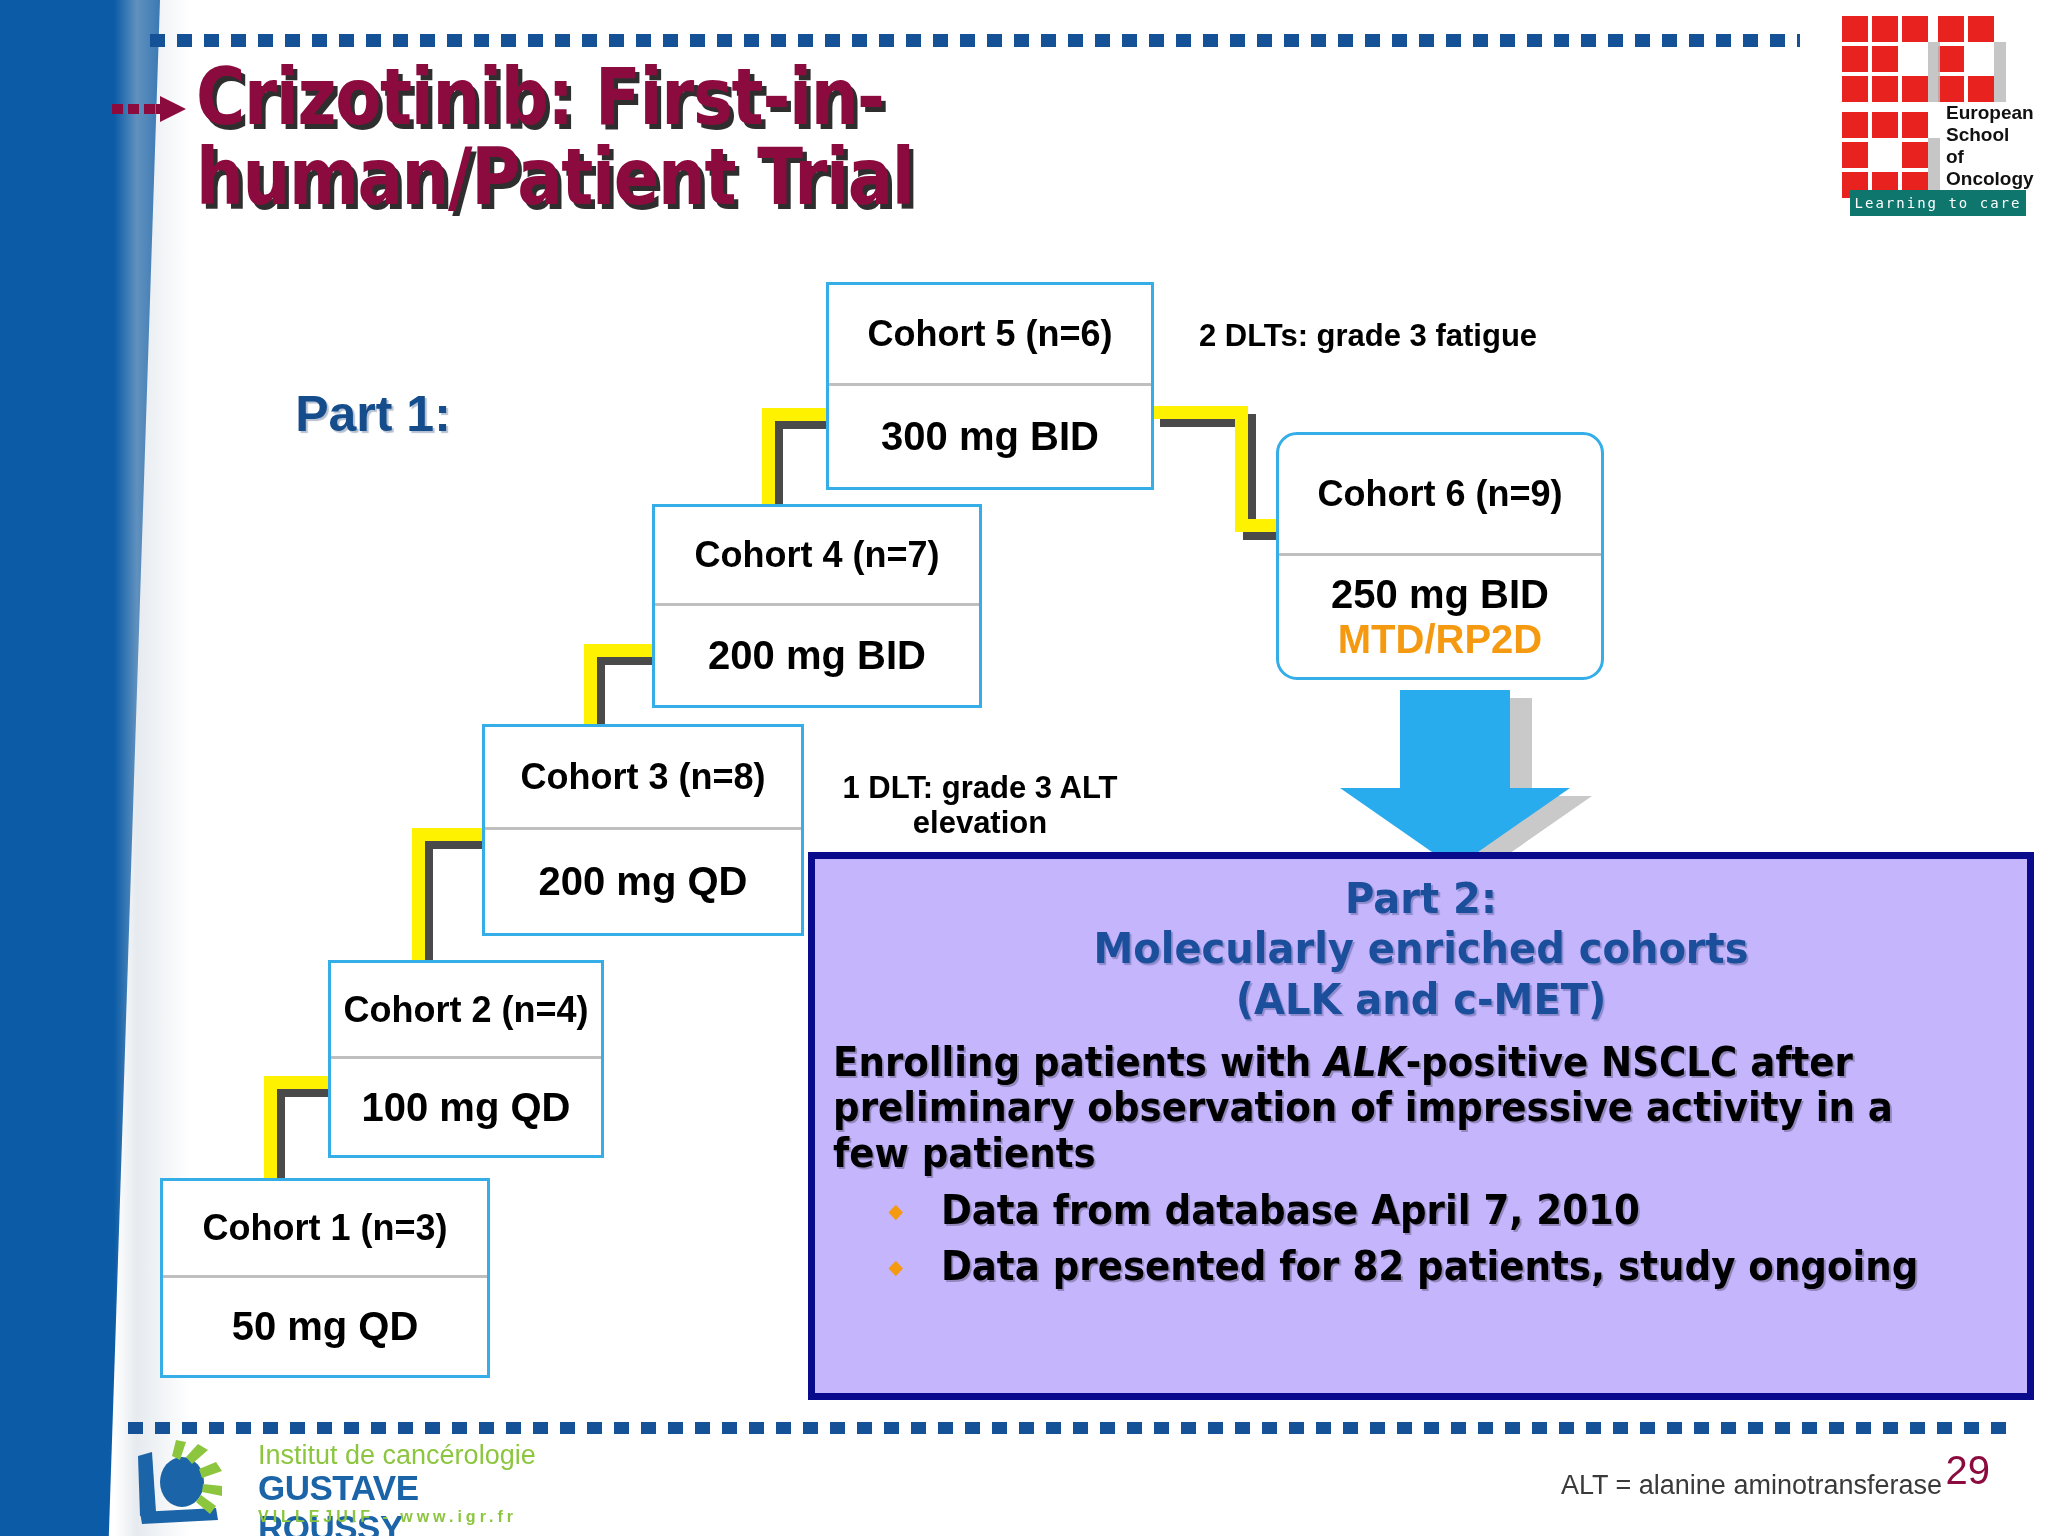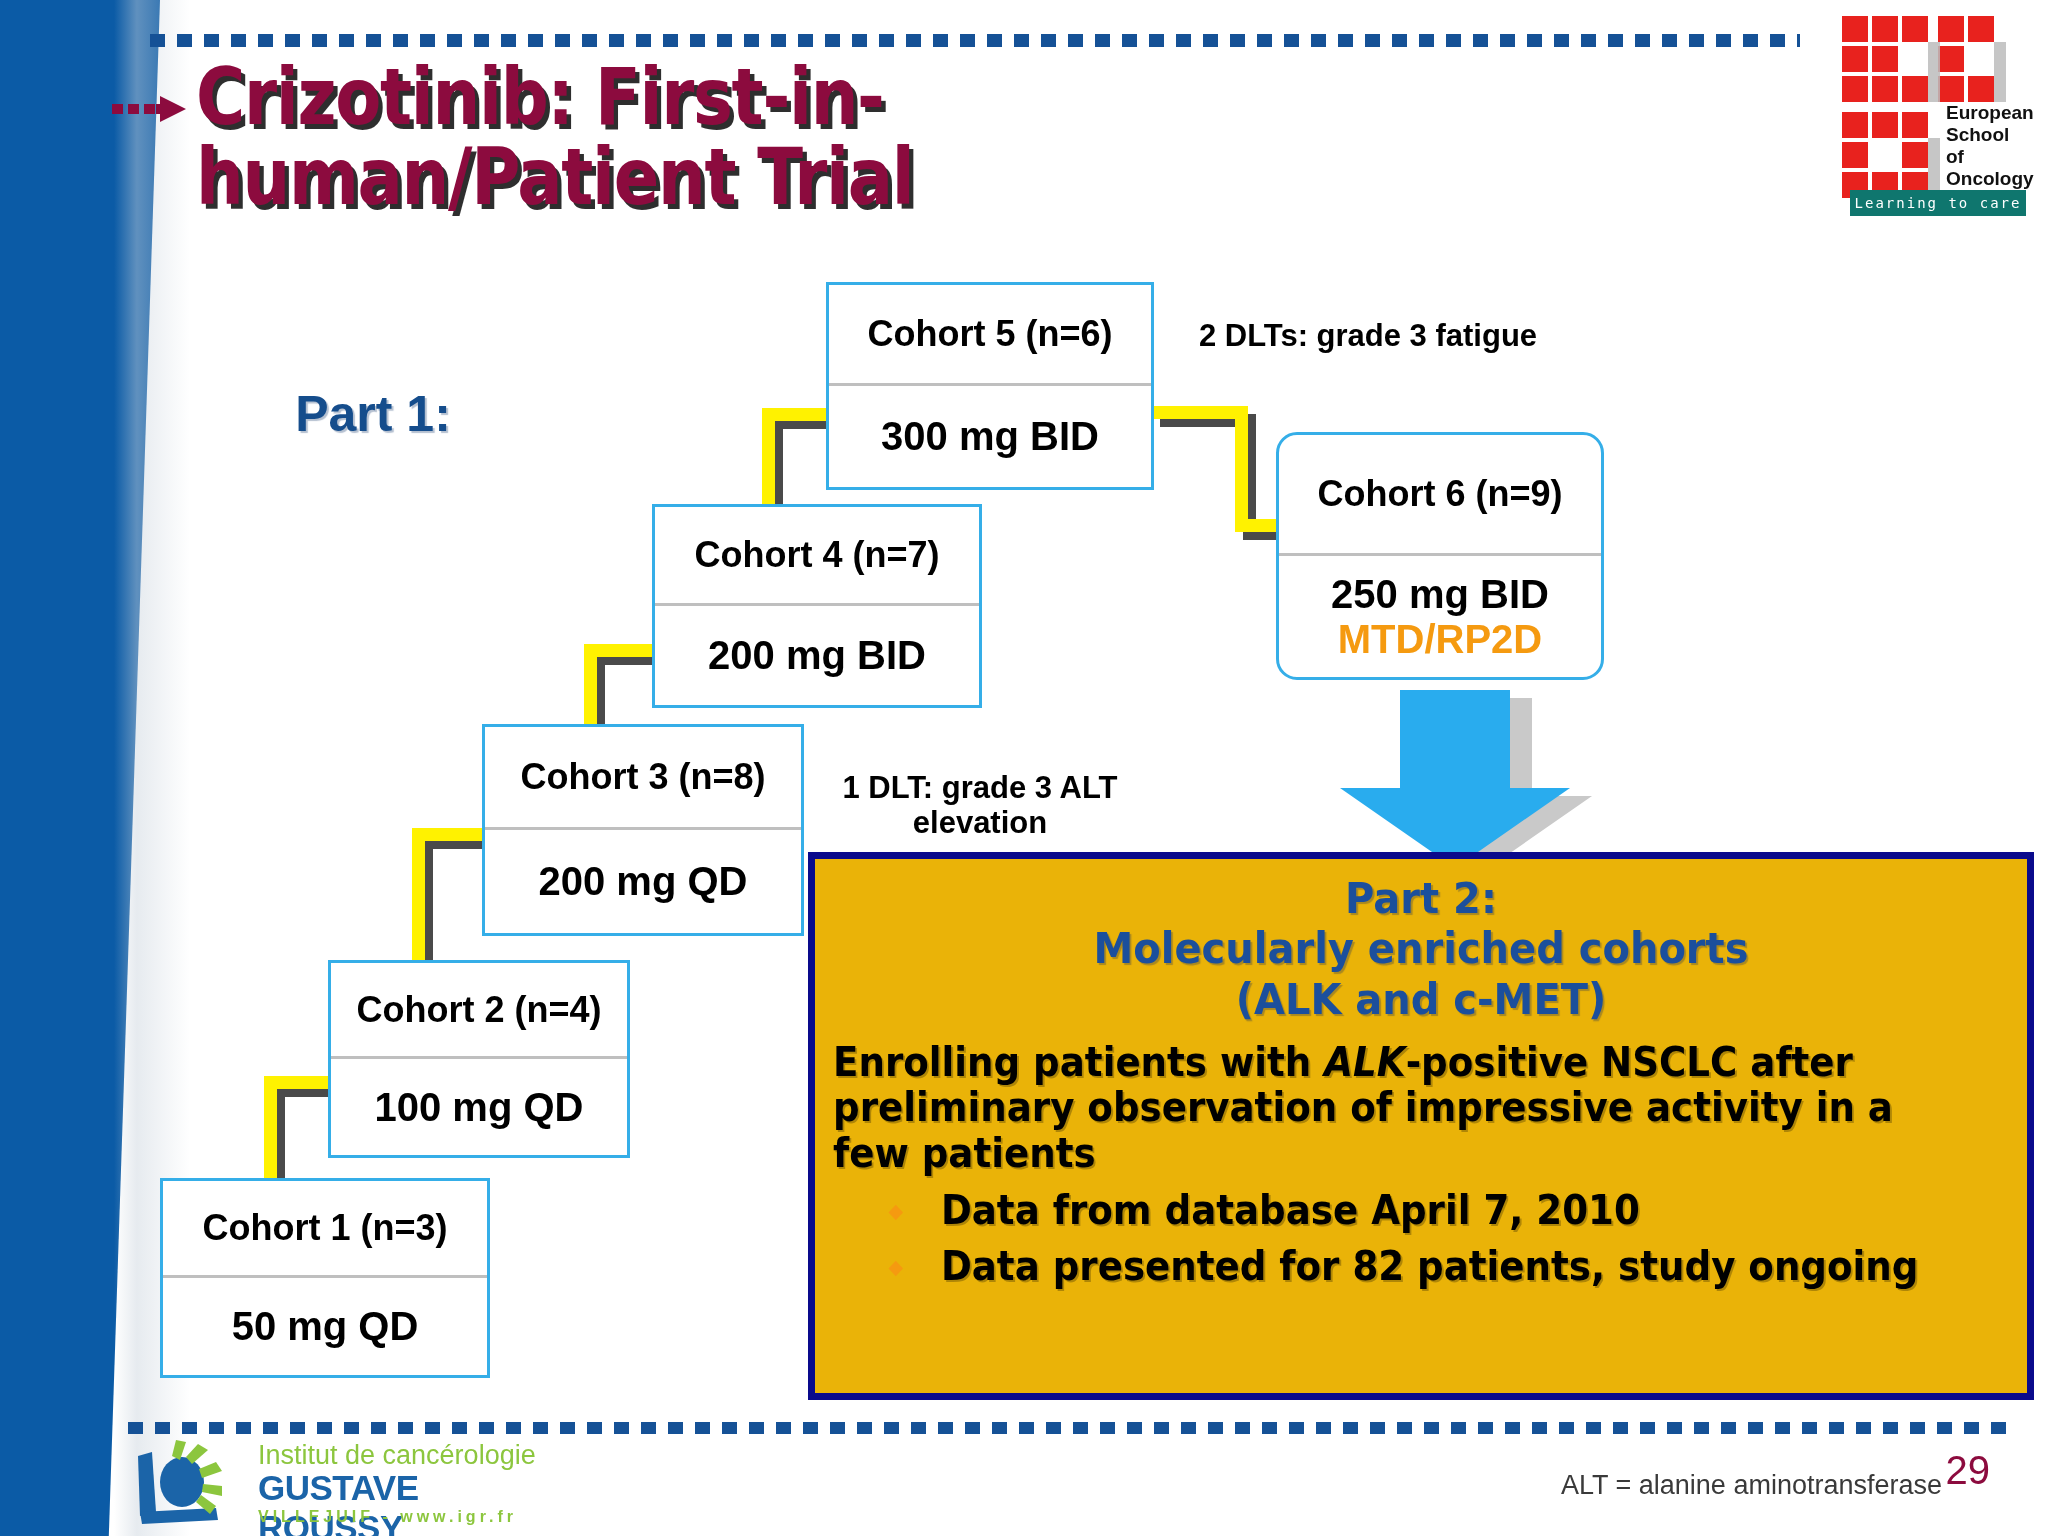--- a/index.html
+++ b/index.html
@@ -137,21 +137,21 @@
   .conn { position: absolute; }
 
   
   .bigarrow { position: absolute; }
 
   
   .part2 {
     position: absolute;
     left: 808px; top: 852px;
     width: 1226px; height: 548px;
-    background: #eab308;
+    background: #c4b5fd;
     border: 7px solid #0A0A8C;
     box-sizing: border-box;
     padding: 14px 18px 10px 18px;
   }
   .p2-head {
     text-align: center;
     color: #1B4F9C;
     font-weight: bold;
     font-size: 43px;
     line-height: 1.17;
@@ -345,21 +345,21 @@
   <svg class="bigarrow" style="left:1330px; top:690px; width:300px; height:180px;" viewBox="0 0 300 180">
     <polygon points="70,0 180,0 180,98 240,98 125,178 10,98 70,98" fill="#c9c9c9" transform="translate(22,8)"></polygon>
     <polygon points="70,0 180,0 180,98 240,98 125,178 10,98 70,98" fill="#29ACEE"></polygon>
   </svg>
 
   <div class="cohort" style="left:160px; top:1178px; width:330px; height:200px;">
     <div class="ctop">Cohort 1 (n=3)</div>
     <div class="cbot">50 mg QD</div>
   </div>
 
-  <div class="cohort" style="left:328px; top:960px; width:302px; height:198px;">
+  <div class="cohort" style="left:328px; top:960px; width:276px; height:198px;">
     <div class="ctop">Cohort 2 (n=4)</div>
     <div class="cbot">100 mg QD</div>
   </div>
 
   <div class="cohort" style="left:482px; top:724px; width:322px; height:212px;">
     <div class="ctop">Cohort 3 (n=8)</div>
     <div class="cbot">200 mg QD</div>
   </div>
 
   <div class="cohort" style="left:652px; top:504px; width:330px; height:204px;">

